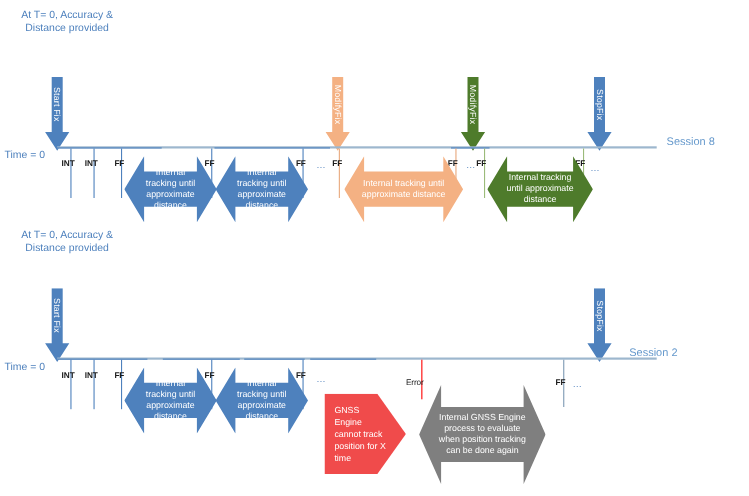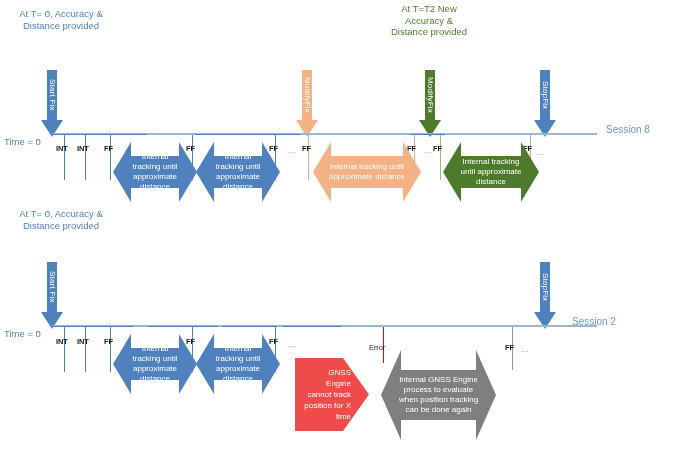--- a/index.html
+++ b/index.html
@@ -57,41 +57,40 @@
     text-align:center;color:#ffffff;font-size:8px;line-height:10px;
     padding:0 14px;box-sizing:border-box;pointer-events:none;
   }
 
   
   .penta{position:absolute;}
   .penta svg{display:block;}
   .penta .ptext{
     position:absolute;left:0;top:0;width:100%;height:100%;
     display:flex;align-items:center;justify-content:flex-start;
-    text-align:right;color:#ffffff;font-size:8px;line-height:11px;
+    text-align:left;color:#ffffff;font-size:8px;line-height:11px;
     padding:0 18px 0 9px;box-sizing:border-box;pointer-events:none;
   }
 
   
   .sidelabel{
     position:absolute;font-size:10px;color:#6699CC;white-space:nowrap;
   }
   .timezero{
     position:absolute;font-size:9.5px;color:#4E81BD;white-space:nowrap;
   }
 </style>
 </head>
 <body>
 
 <div class="stage">
 
   <div class="caption" style="left:18px;top:8px;width:86px;">At T= 0, Accuracy &amp; Distance provided</div>
 
 
-  <div class="caption green" style="left:390px;top:3px;width:78px;">At T=T2 New Accuracy &amp; Distance provided</div>
 
   <div class="vcall" style="left:40px;top:70px;width:24px;height:68px;">
     <svg width="24" height="68" viewBox="0 0 24 68">
       <path d="M7,0 L17,0 L17,50 L23,50 L12,67 L1,50 L7,50 Z" fill="#4E81BD"></path>
     </svg>
     <div class="vlabel" style="height:50px;">Start Fix</div>
   </div>
 
   <div class="vcall" style="left:295px;top:70px;width:24px;height:68px;">
     <svg width="24" height="68" viewBox="0 0 24 68">

